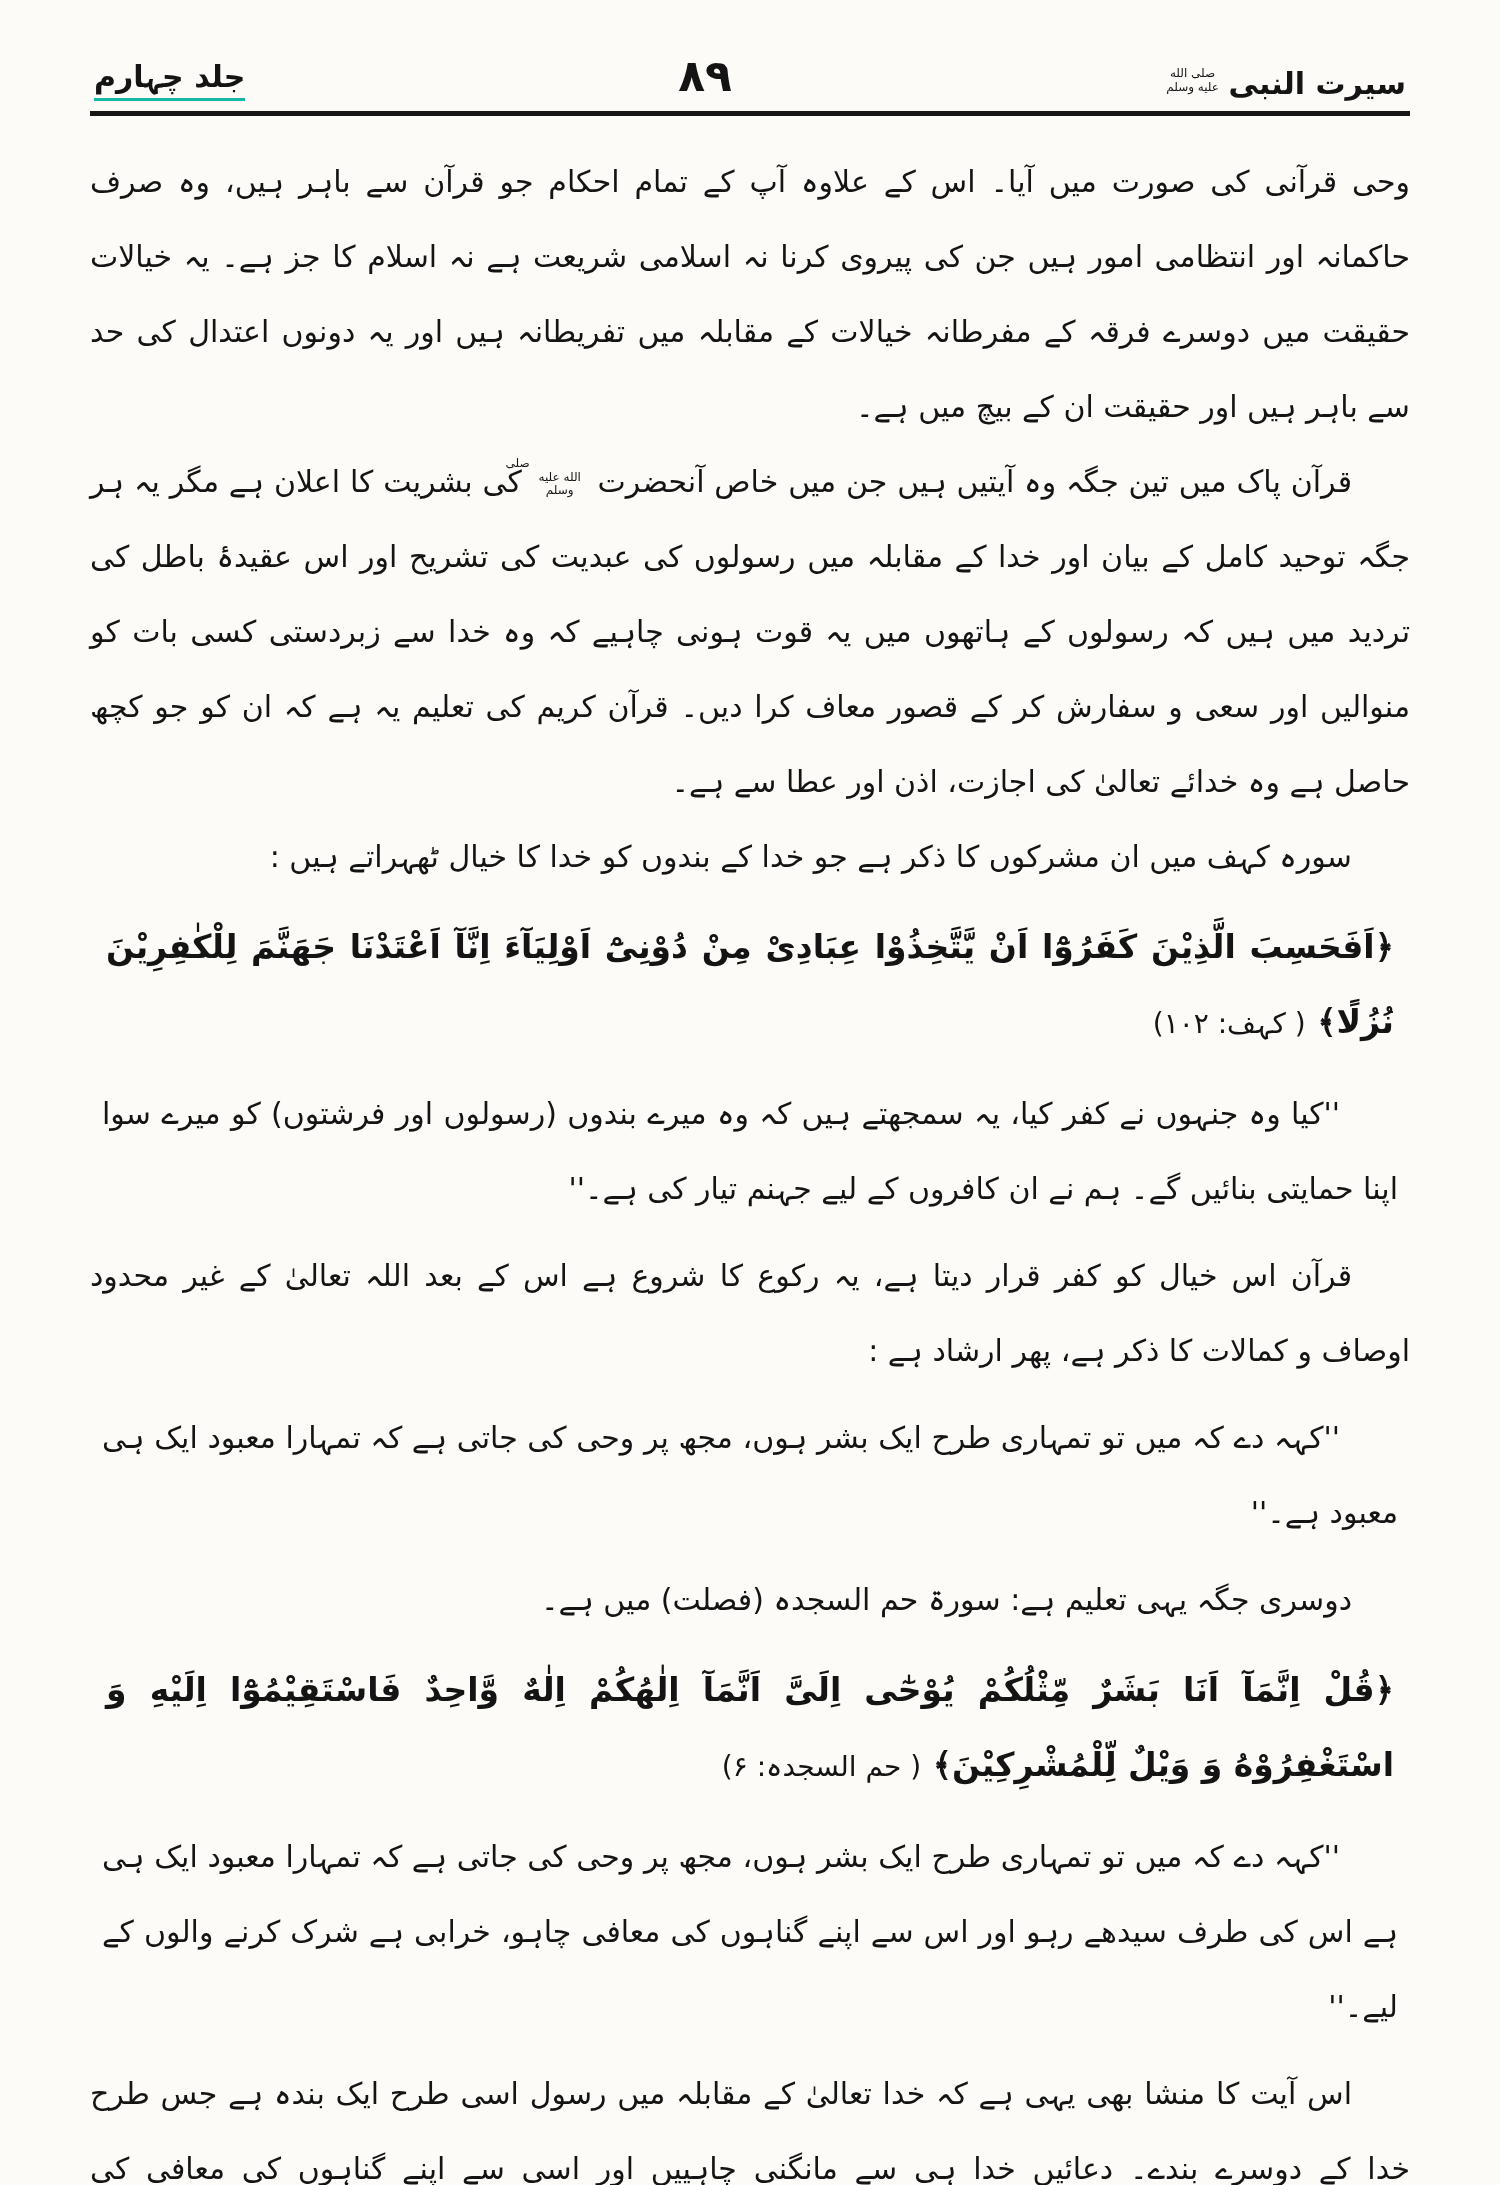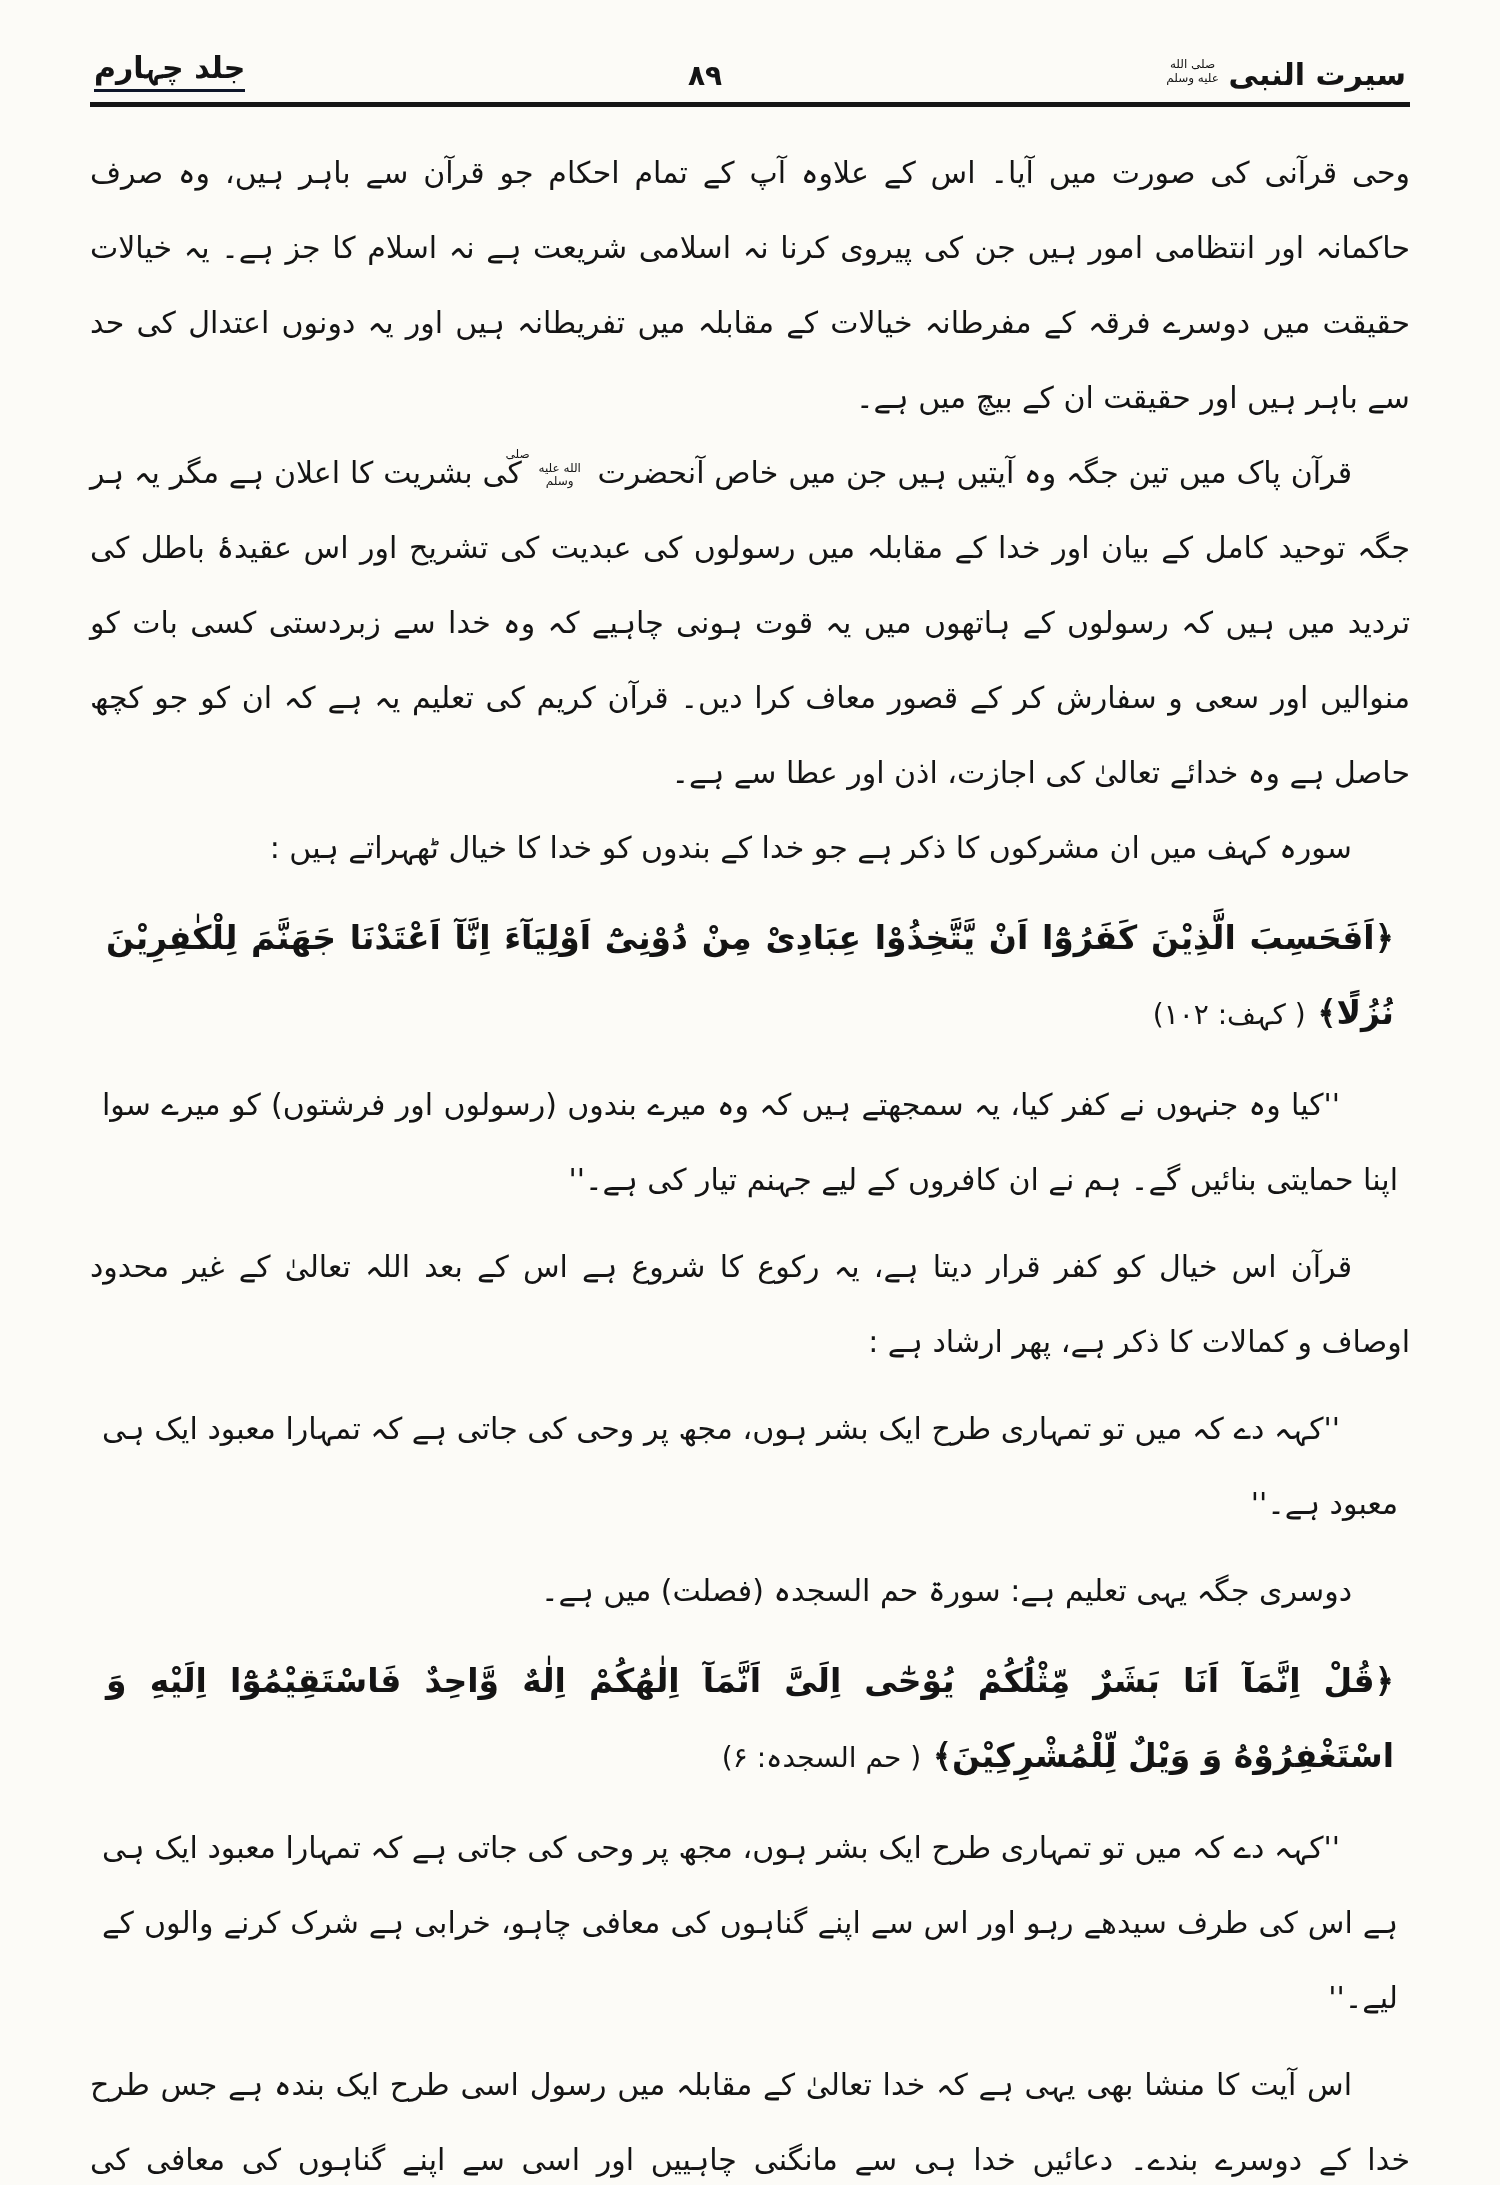--- a/index.html
+++ b/index.html
@@ -29,22 +29,22 @@
   .salawat{
     display:inline-block;
     font-size:12px;
     line-height:1.15;
     max-width:56px;
     text-align:center;
     vertical-align:middle;
     font-weight:400;
     transform:translateY(-6px);
   }
-  .page-number{font-size:28px;font-weight:700;letter-spacing:2px;}
-  .volume{border-bottom:3px solid #0f172a;padding-bottom:4px;}
+  .page-number{font-size:44px;font-weight:700;letter-spacing:2px;}
+  .volume{border-bottom:3px solid #14b8a6;padding-bottom:4px;}
   .header-rule{
     border:0;
     border-top:5px solid #161616;
     margin:10px 0 0 0;
   }
   
   .body-text{
     margin-top:28px;
     font-size:30px;
     line-height:2.5;

